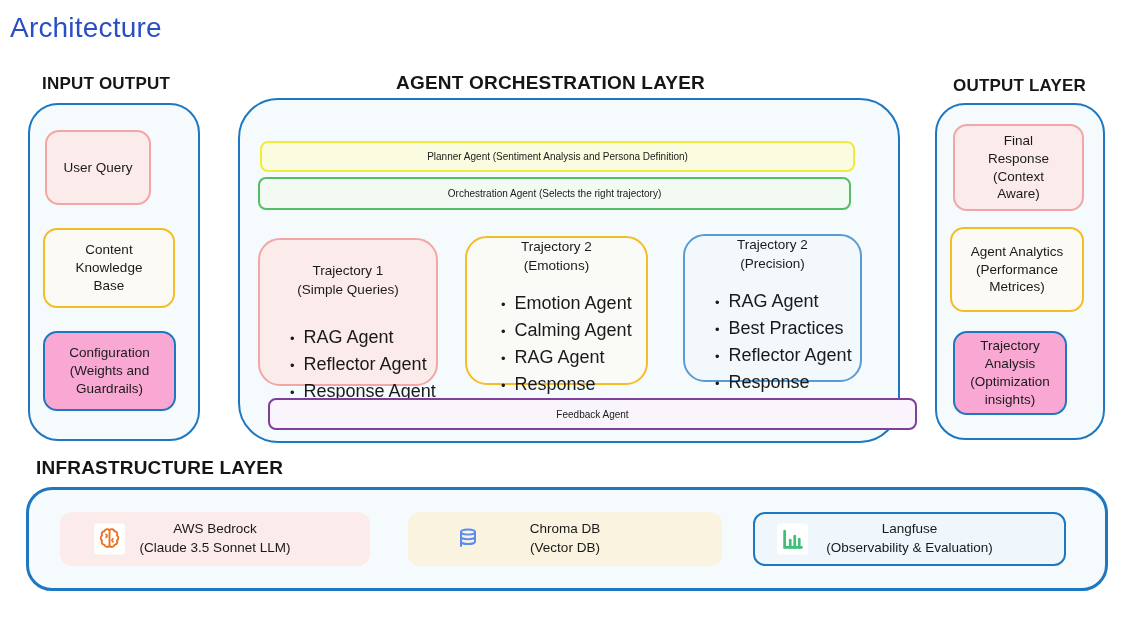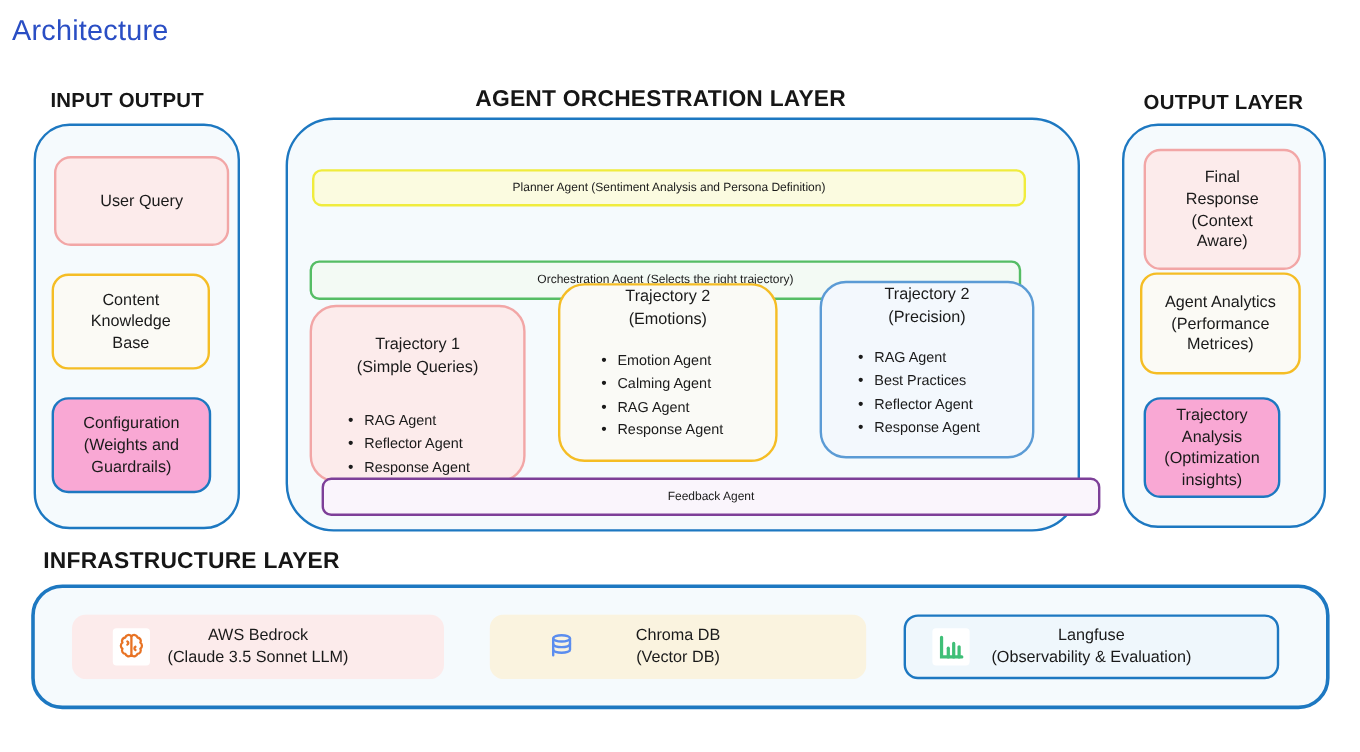--- a/index.html
+++ b/index.html
@@ -1,20 +1,20 @@
 <!DOCTYPE html>
 <html><head>
 <meta charset="utf-8">
 <style>
   * { margin:0; padding:0; box-sizing:border-box; }
   html,body { background:#ffffff; }
   body { font-family:"Liberation Sans", sans-serif; color:#1a1a1a; }
   .canvas { position:relative; width:1133px; height:627px; background:#fff; overflow:hidden; }
 
-  .page-title { position:absolute; left:10px; top:12px; font-size:24px; font-weight:400; color:#2a4ec4; letter-spacing:0.2px; }
+  .page-title { position:absolute; left:10px; top:12px; font-size:28px; font-weight:400; color:#2a4ec4; letter-spacing:0.2px; }
 
   .layer-label { position:absolute; font-weight:600; color:#161616; letter-spacing:0.2px; }
   .layer-label.sm { font-size:17px; }
   .layer-label.lg { font-size:19px; }
 
   .container { position:absolute; border:2.5px solid #1d78c1; background:#f5fafd; }
 
   .box { position:absolute; display:flex; align-items:center; justify-content:center; text-align:center; font-size:13.5px; line-height:1.32; border-radius:14px; border:2.5px solid transparent; }
   .pink   { border-color:#f2a6a6; background:#fcebeb; }
   .gold   { border-color:#f5bd25; background:#fbfaf5; }
@@ -27,49 +27,49 @@
   .bar.green  { border:2px solid #55bd64; background:#f3faf4; }
   .bar.purple { border:2.5px solid #7d3f98; background:#faf5fc; }
 
   .traj { position:absolute; border-radius:22px; border:2.5px solid transparent; padding-top:0; text-align:center; }
   .traj.pink { border-color:#f2a6a6; background:#fcebeb; }
   .traj.gold { border-color:#f5bd25; background:#fafaf6; }
   .traj.lightblue { border-color:#5b9bd5; background:#f3f8fd; }
   .traj-title { font-size:13.5px; line-height:1.4; }
   .traj-sub { font-size:13.5px; line-height:1.4; }
   .agents { list-style:none; text-align:left; margin-top:14px; padding-left:26px; }
-  .agents li { font-size:12px; line-height:1.5; display:flex; align-items:baseline; }
+  .agents li { font-size:18px; line-height:1.5; display:flex; align-items:baseline; }
   .agents li::before { content:"•"; margin-right:9px; font-size:13px; }
   .traj.tall-gap .agents { margin-top:24px; }
   .traj.tall-gap { padding-top:22px; }
 
   .infra-box { position:absolute; border-radius:12px; border:2.5px solid transparent; display:flex; flex-direction:column; align-items:center; justify-content:center; text-align:center; font-size:13.5px; line-height:1.38; }
   .infra-icon { position:absolute; top:50%; transform:translateY(-50%); display:flex; align-items:center; justify-content:center; }
   .icon-bg { background:#ffffff; border-radius:3px; padding:2px; }
 </style>
 </head>
 <body>
 
 <div class="canvas">
 
   <div class="page-title">Architecture</div>
 
   <div class="layer-label sm" style="left:42px; top:74px;">INPUT OUTPUT</div>
   <div class="container" style="left:28px; top:103px; width:172px; height:338px; border-radius:30px;"></div>
-  <div class="box pink" style="left:45px; top:130px; width:146px; height:75px; padding:0 10px;">User Query</div>
+  <div class="box pink" style="left:45px; top:130px; width:106px; height:75px; padding:0 10px;">User Query</div>
   <div class="box gold" style="left:43px; top:228px; width:132px; height:80px; padding:0 14px;">Content Knowledge Base</div>
   <div class="box blue" style="left:43px; top:331px; width:133px; height:80px; padding:0 8px;">Configuration (Weights and Guardrails)</div>
 
   <div class="layer-label lg" style="left:396px; top:72px;">AGENT ORCHESTRATION LAYER</div>
   <div class="container" style="left:238px; top:98px; width:662px; height:345px; border-radius:40px;"></div>
 
   <div class="bar yellow" style="left:260px; top:141px; width:595px; height:31px;">Planner Agent (Sentiment Analysis and Persona Definition)</div>
-  <div class="bar green" style="left:258px; top:177px; width:593px; height:33px;margin-top:40px;">Orchestration Agent (Selects the right trajectory)</div>
+  <div class="bar green" style="left:258px; top:177px; width:593px; height:33px;">Orchestration Agent (Selects the right trajectory)</div>
 
-  <div class="traj pink tall-gap" style="left:258px; top:254px; width:180px; height:148px;">
+  <div class="traj pink tall-gap" style="left:258px; top:238px; width:180px; height:148px;">
     <div class="traj-title">Trajectory 1</div>
     <div class="traj-sub">(Simple Queries)</div>
     <ul class="agents" style="padding-left:30px;">
       <li>RAG Agent</li>
       <li>Reflector Agent</li>
       <li>Response Agent</li>
     </ul>
   </div>
 
   <div class="traj gold" style="left:465px; top:236px; width:183px; height:149px;">
@@ -91,21 +91,21 @@
       <li>Best Practices</li>
       <li>Reflector Agent</li>
       <li>Response Agent</li>
     </ul>
   </div>
 
   <div class="bar purple" style="left:268px; top:398px; width:649px; height:32px;">Feedback Agent</div>
 
   <div class="layer-label sm" style="left:953px; top:76px;">OUTPUT LAYER</div>
   <div class="container" style="left:935px; top:103px; width:170px; height:337px; border-radius:30px;"></div>
-  <div class="box pink" style="left:953px; top:124px; width:131px; height:101px; padding:0 20px;">Final Response (Context Aware)</div>
+  <div class="box pink" style="left:953px; top:124px; width:131px; height:87px; padding:0 20px;">Final Response (Context Aware)</div>
   <div class="box gold" style="left:950px; top:227px; width:134px; height:85px; padding:0 14px;">Agent Analytics (Performance Metrices)</div>
   <div class="box blue" style="left:953px; top:331px; width:114px; height:84px; padding:0 12px;">Trajectory Analysis (Optimization insights)</div>
 
   <div class="layer-label lg" style="left:36px; top:457px;">INFRASTRUCTURE LAYER</div>
   <div class="container" style="left:26px; top:487px; width:1082px; height:104px; border-radius:26px; border-width:3px;"></div>
 
   <div class="infra-box pink" style="left:60px; top:512px; width:310px; height:54px;">
     <span class="infra-icon icon-bg" style="left:32px;">
       <svg width="27" height="27" viewBox="0 0 24 24" fill="none" stroke="#e87324" stroke-width="1.7" stroke-linecap="round" stroke-linejoin="round">
         <path d="M12 4.2 C10.6 2.6 8 3.1 7.5 5.1 C5.5 5.3 4.4 7.3 5.4 8.9 C3.8 9.9 3.8 12.4 5.4 13.4 C4.4 15 5.5 17 7.5 17.2 C8 19.2 10.6 19.7 12 18.1 C13.4 19.7 16 19.2 16.5 17.2 C18.5 17 19.6 15 18.6 13.4 C20.2 12.4 20.2 9.9 18.6 8.9 C19.6 7.3 18.5 5.3 16.5 5.1 C16 3.1 13.4 2.6 12 4.2 Z"></path>

